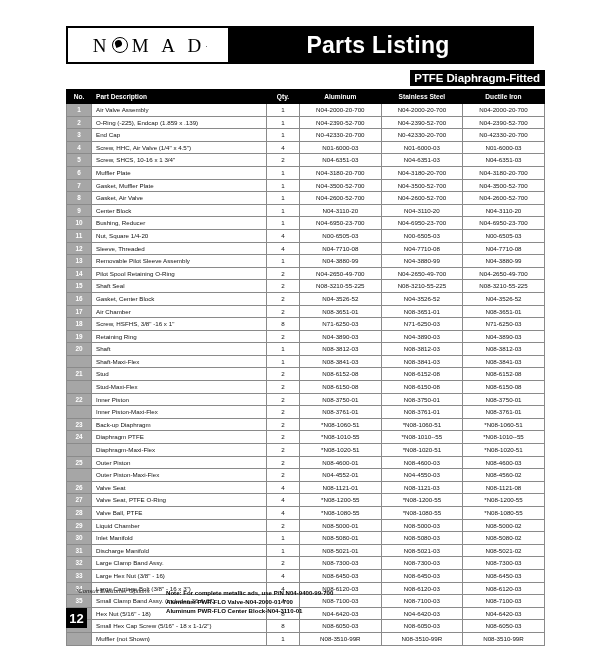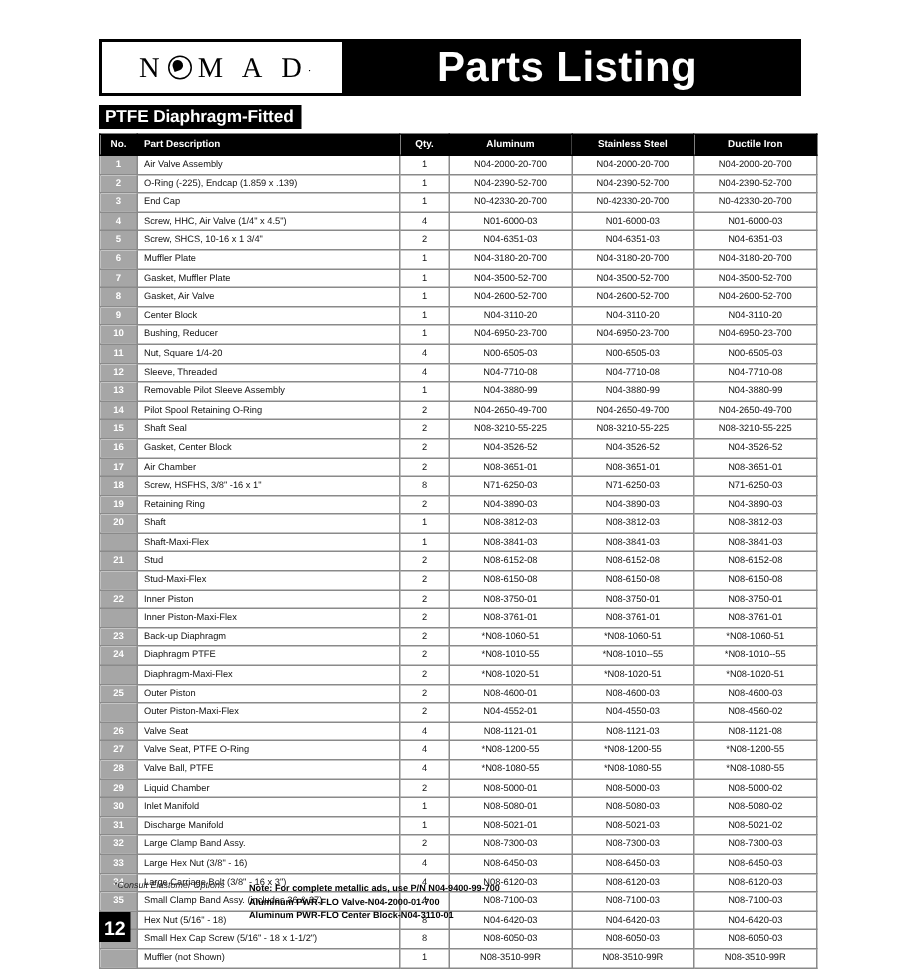--- a/index.html
+++ b/index.html
@@ -79,33 +79,34 @@
     font-size: 7px;
     vertical-align: super;
     letter-spacing: 0;
   }
   .header-title {
     flex: 1;
     display: flex;
     align-items: center;
     justify-content: center;
     color: #ffffff;
-    font-size: 28px;
+    font-size: 23px;
     font-weight: bold;
     letter-spacing: 0.3px;
     padding-right: 6px;
   }
 
   
   .section-label-row {
     position: absolute;
-    left: 66px;
+    left: 77px;
     top: 68px;
     width: 468px;
     height: 17px;
+    text-align: right;
   }
   .section-label {
     display: inline-block;
     background: #000000;
     color: #ffffff;
     font-size: 11.5px;
     font-weight: bold;
     padding: 2px 5px 2px 4px;
     letter-spacing: -0.1px;
     line-height: 1.05;

